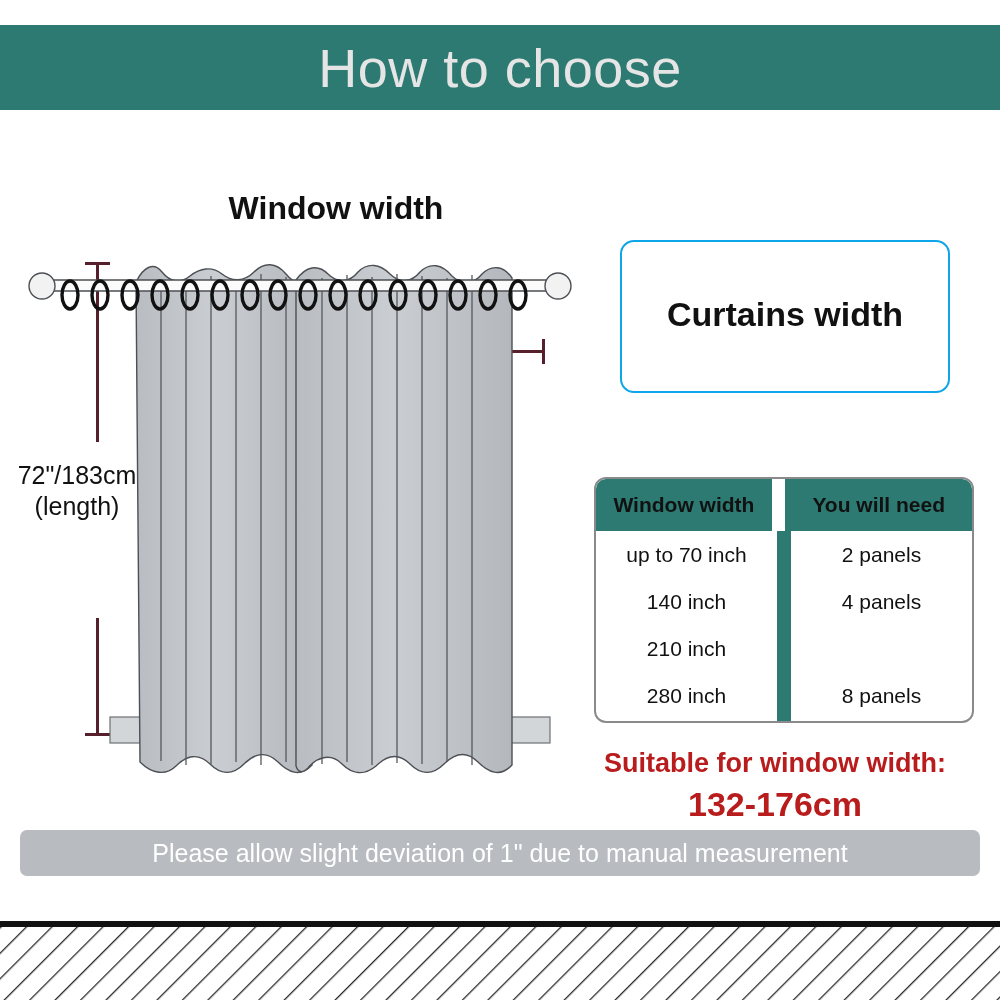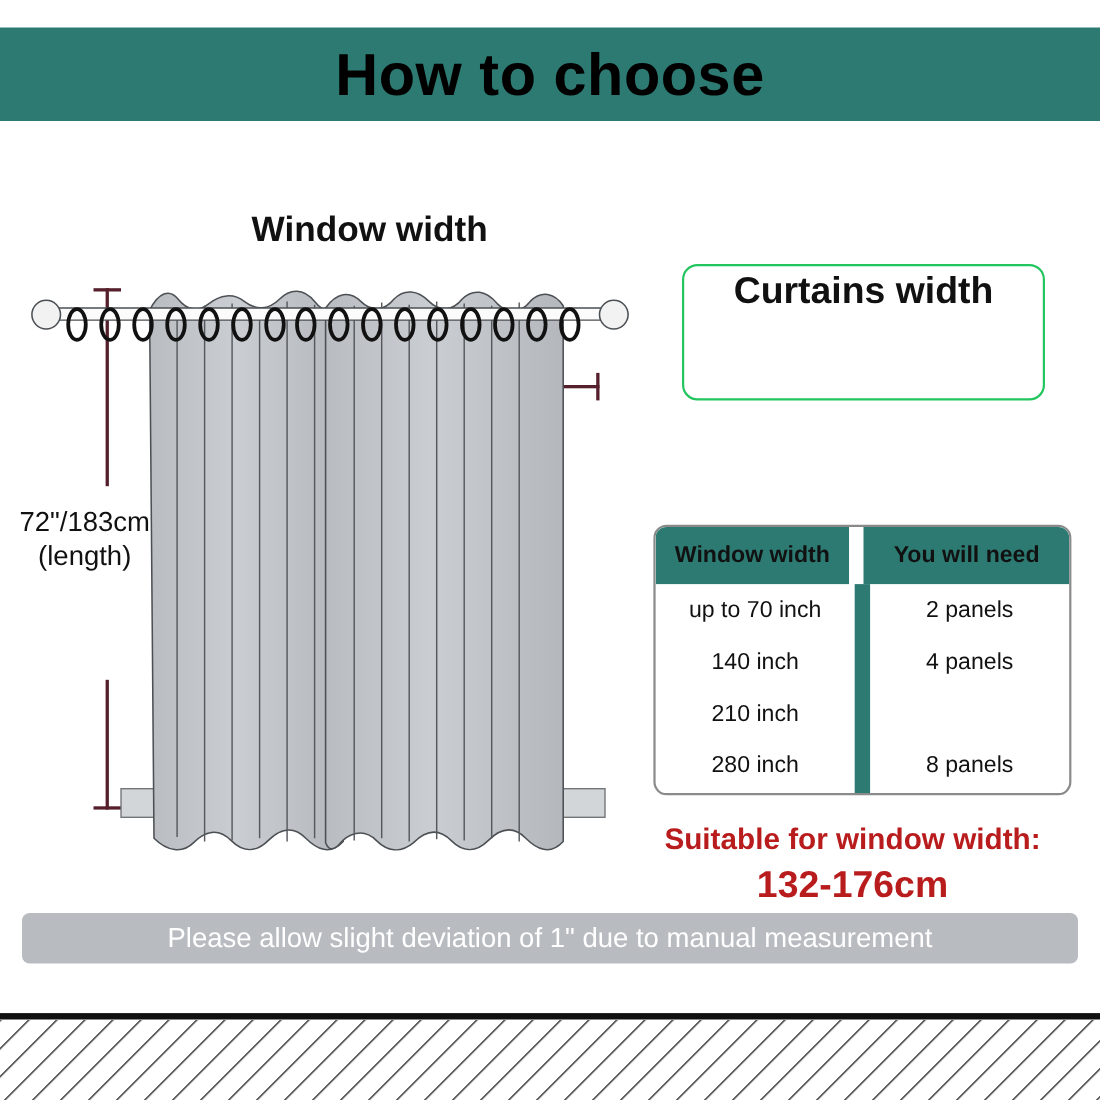--- a/index.html
+++ b/index.html
@@ -24,22 +24,22 @@
     top: 25px;
     width: 1000px;
     height: 85px;
     background: #2d7a73;
     display: flex;
     align-items: center;
     justify-content: center;
   }
   #header-title {
     font-size: 54px;
-    font-weight: bold;
-    color: #000000;
+    font-weight: normal;
+    color: #e5e5e5;
     letter-spacing: 0.5px;
     line-height: 1;
   }
 
   
   #illustration {
     position: absolute;
     left: 0;
     top: 110px;
     width: 600px;
@@ -82,28 +82,29 @@
 
   
   #window-group { position: absolute; left: 0; top: 0; width: 600px; height: 720px; }
 
   
   #curtains-width-box {
     position: absolute;
     left: 620px;
     top: 240px;
     width: 330px;
-    height: 124px;
-    border: 2px solid #22c55e;
+    height: 153px;
+    border: 2px solid #0ea5e9;
     border-radius: 14px;
     background: #ffffff;
     box-sizing: border-box;
     display: flex;
     flex-direction: column;
     align-items: center;
+    justify-content: center;
     padding-top: 4px;
   }
   #curtains-width-title {
     font-size: 34px;
     font-weight: bold;
     color: #111111;
     line-height: 1.1;
     margin-bottom: 8px;
   }
   #curtains-width-value {

